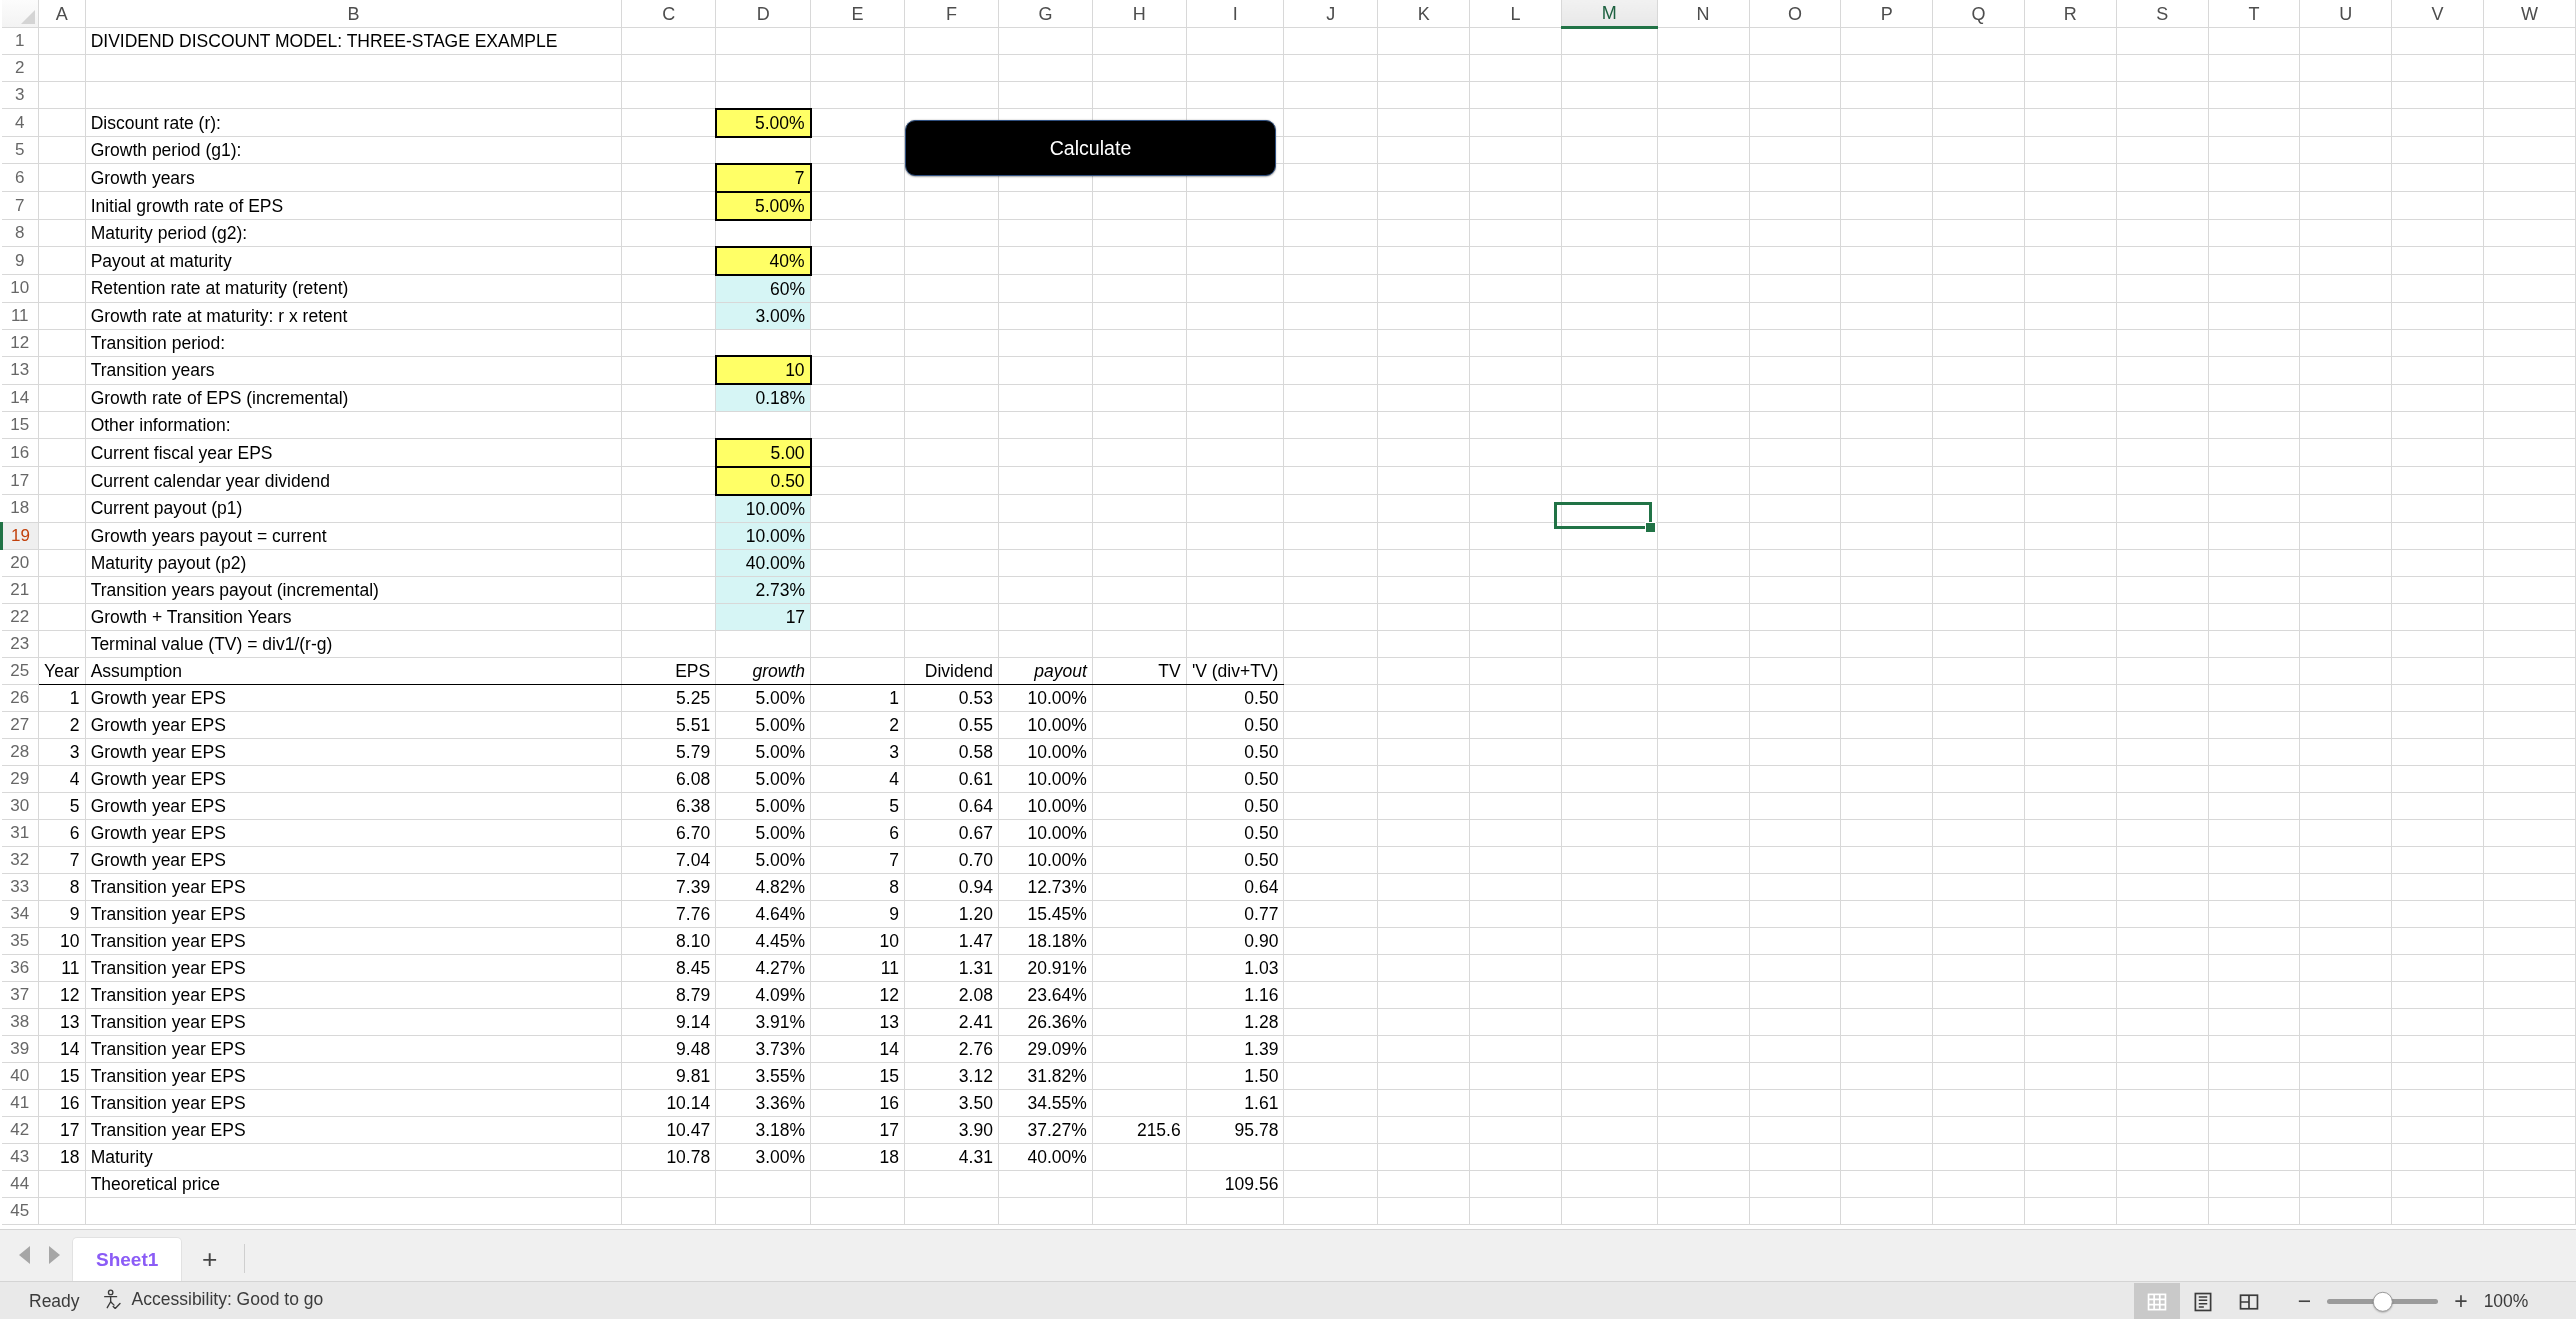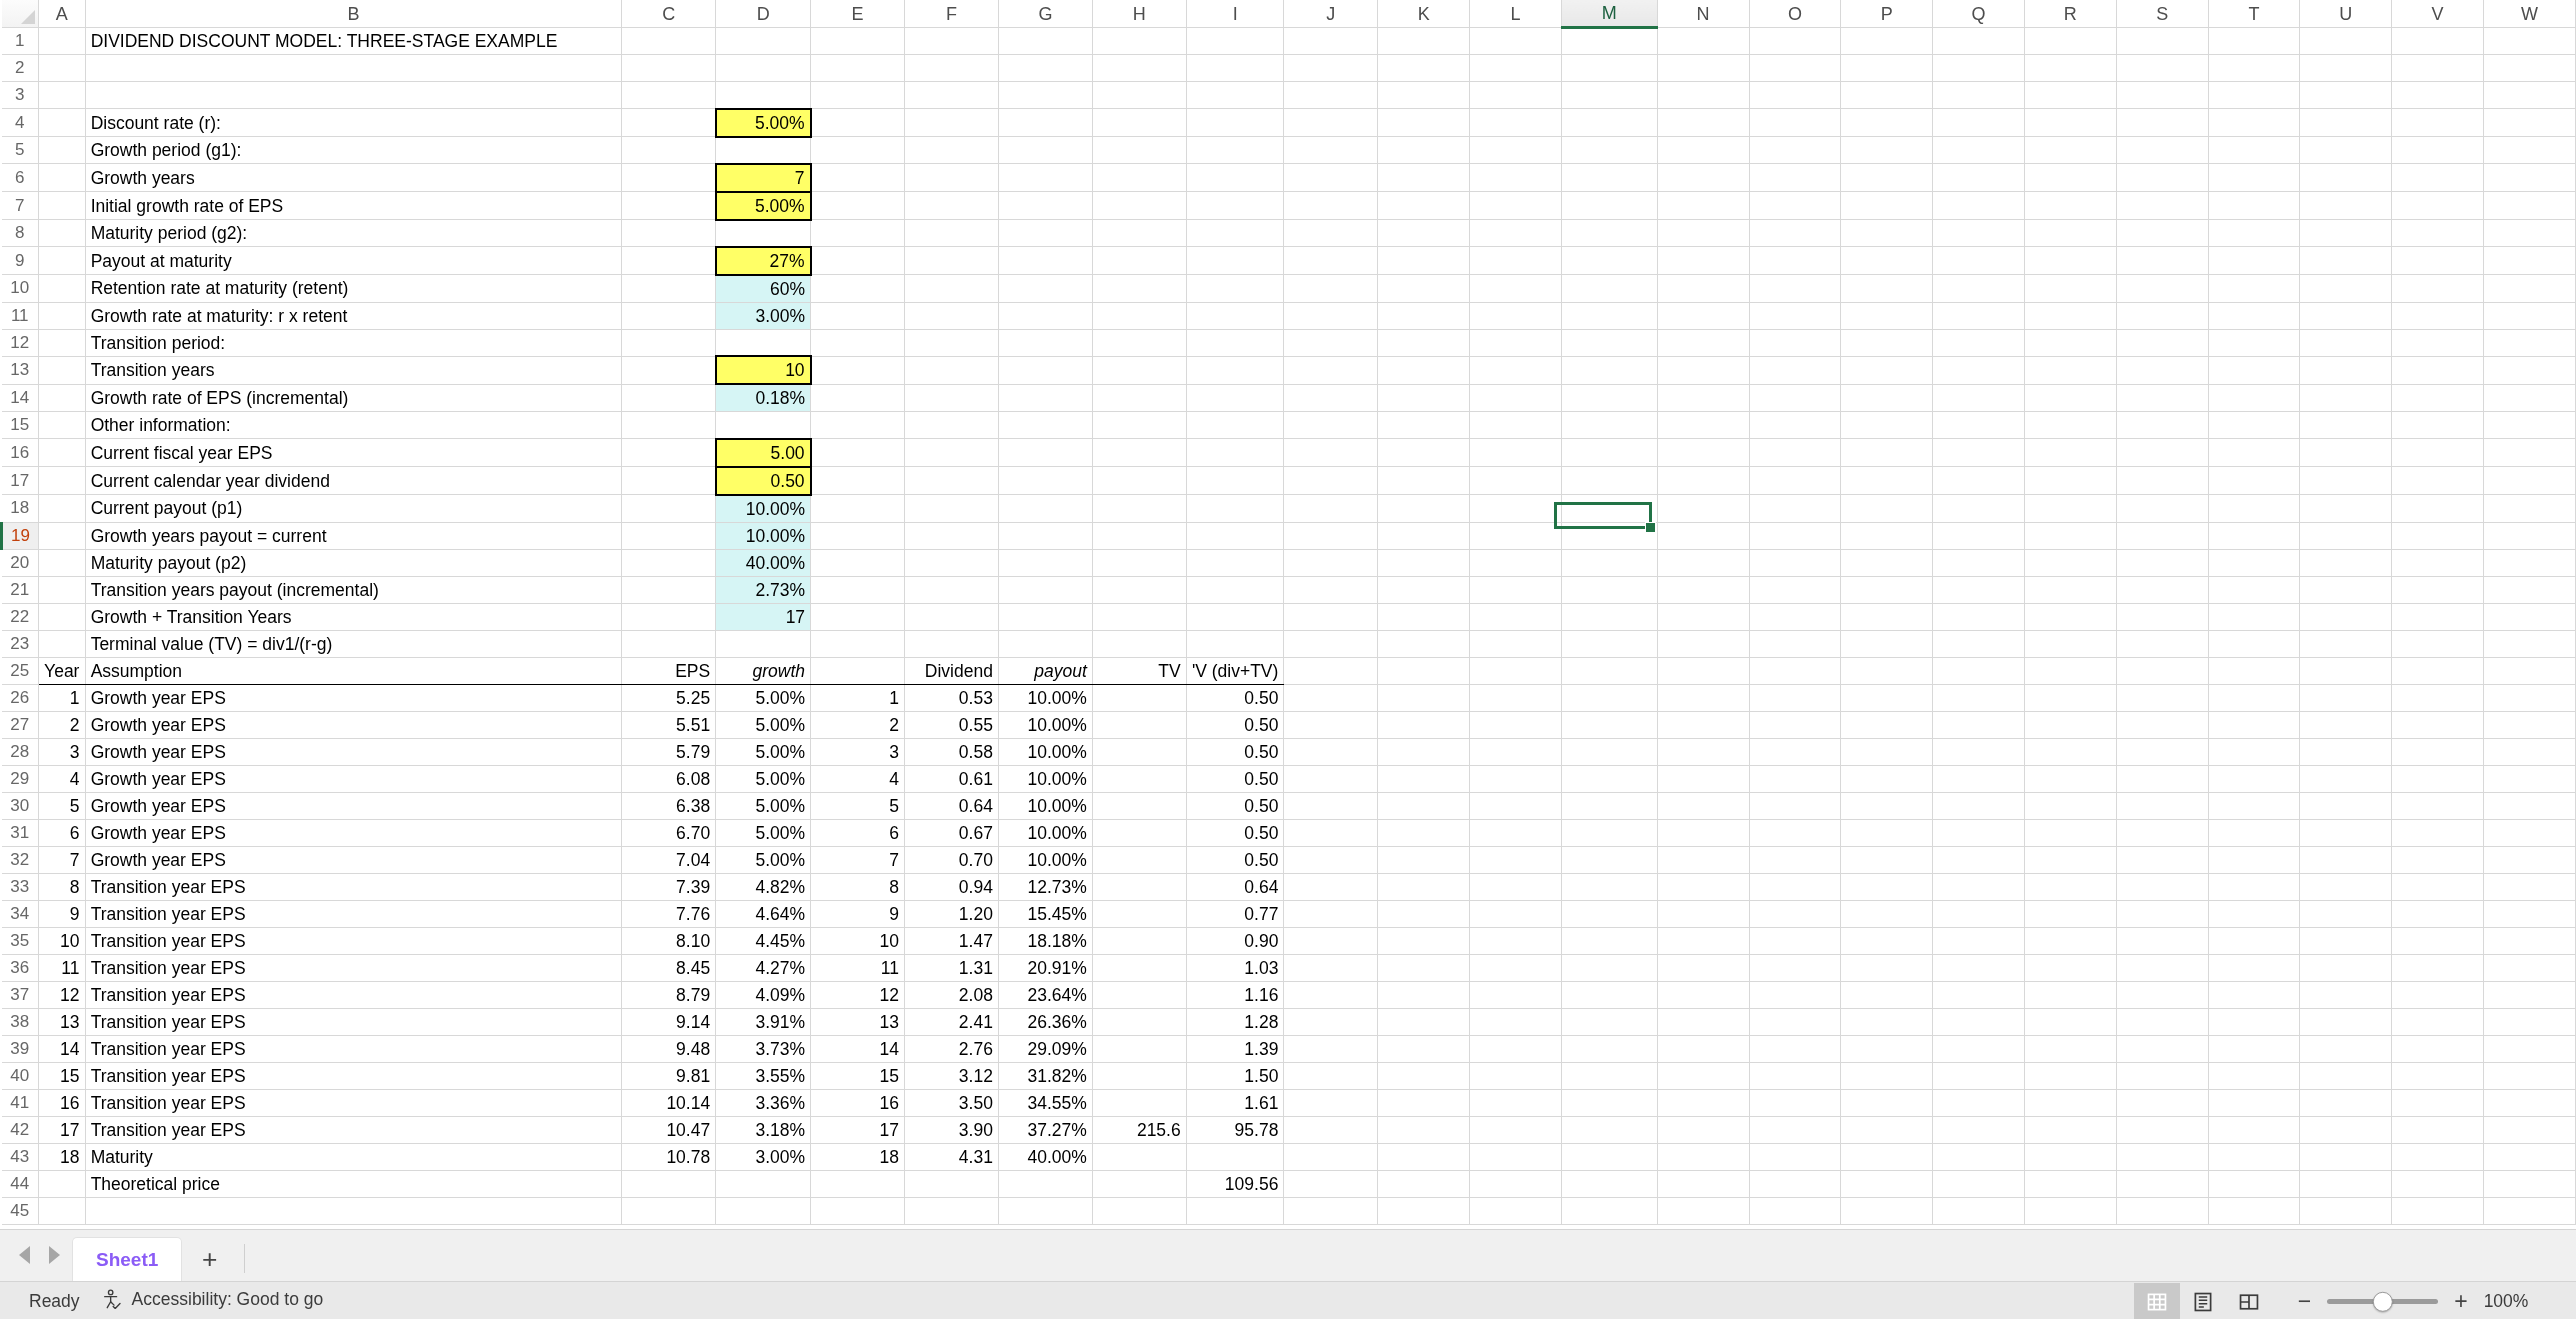--- a/index.html
+++ b/index.html
@@ -478,21 +478,21 @@
             <td></td>
             <td></td>
             <td></td>
             <td></td>
           </tr>
           <tr>
             <td class="rowhdr">9</td>
             <td></td>
             <td class="l">Payout at maturity</td>
             <td></td>
-            <td class="inputcell">27%</td>
+            <td class="inputcell">40%</td>
             <td></td>
             <td></td>
             <td></td>
             <td></td>
             <td></td>
             <td></td>
             <td></td>
             <td></td>
             <td></td>
             <td></td>
@@ -1413,20 +1413,23 @@
             <td></td>
             <td></td>
             <td></td>
             <td></td>
             <td></td>
           </tr>
         </tbody>
     </table>
   </div>
 
+  <div id="calcbtn">
+    <span>Calculate</span>
+  </div>
 
   <div id="activecell" style="left: 1554px; top: 502px; width: 98px; height: 27.4px;">
     <div class="handle"></div>
   </div>
 
   <div id="tabbar">
     <div class="navbtns">
       <div class="navarrow left"></div>
       <div class="navarrow right"></div>
     </div>

